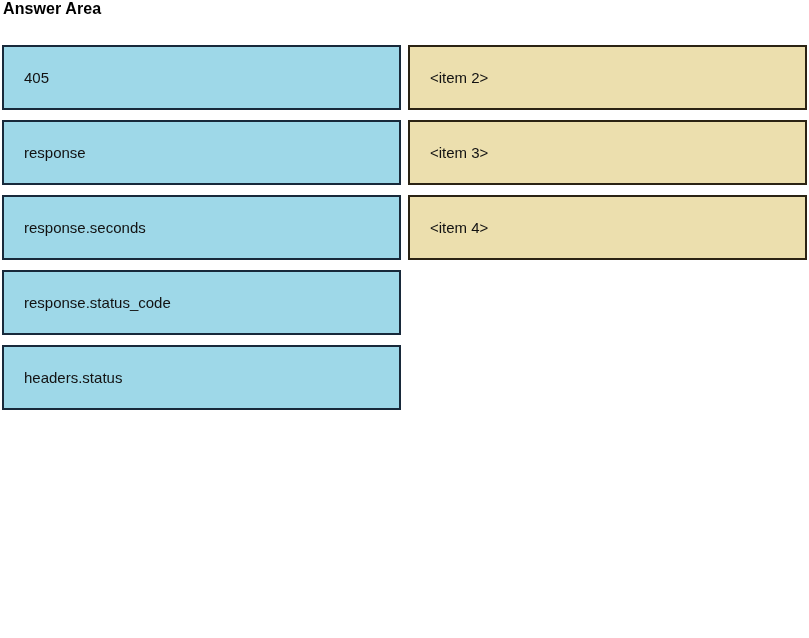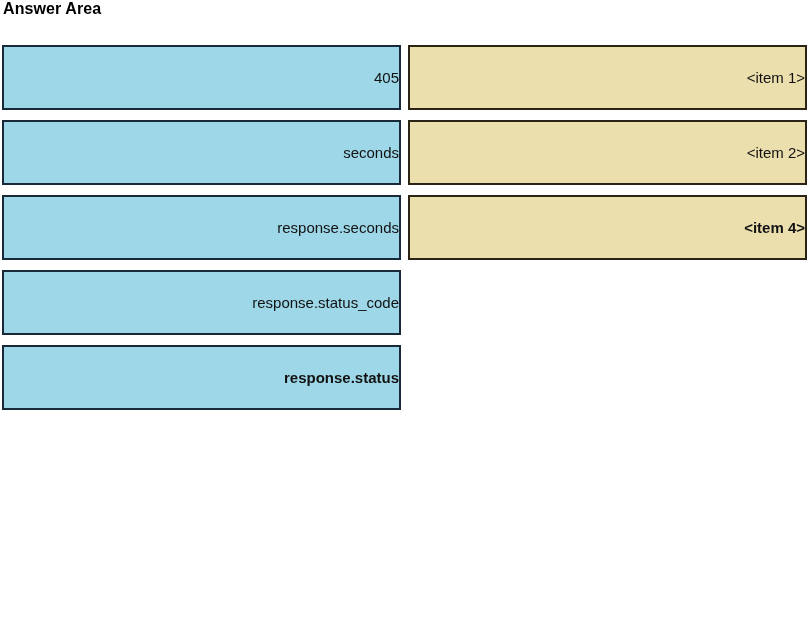--- a/index.html
+++ b/index.html
@@ -43,30 +43,29 @@
     left: 408px;
     width: 399px;
   }
   .opt-box {
     box-sizing: border-box;
     width: 100%;
     height: 65px;
     margin-bottom: 10px;
     display: flex;
     align-items: center;
-    justify-content: flex-end;
+    justify-content: flex-start;
     text-align: center;
     font-size: 15px;
     color: #121212;
     line-height: 18px;
-    padding: 0 0;
+    padding: 0 20px;
   }
   .opt-box:last-child {
     margin-bottom: 11px;
-    font-weight: bold;
   }
   .opt-blue {
     background: #9ed8e8;
     border: 2px solid #18293a;
   }
   .opt-tan {
     background: #ecdfae;
     border: 2px solid #2b2313;
   }
   .opt-label {
@@ -83,48 +82,48 @@
 
   <div class="column column-left">
 
     <div class="opt-box opt-blue">
       <span class="opt-label">405</span>
     </div>
 
 
 
     <div class="opt-box opt-blue">
-      <span class="opt-label">seconds</span>
+      <span class="opt-label">response</span>
     </div>
 
 
     <div class="opt-box opt-blue">
       <span class="opt-label">response.seconds</span>
     </div>
 
     <div class="opt-box opt-blue">
       <span class="opt-label">response.status_code</span>
     </div>
 
     <div class="opt-box opt-blue">
-      <span class="opt-label">response.status</span>
+      <span class="opt-label">headers.status</span>
     </div>
 
   </div>
 
   <div class="column column-right">
 
-    <div class="opt-box opt-tan">
-      <span class="opt-label">&lt;item 1&gt;</span>
-    </div>
 
     <div class="opt-box opt-tan">
       <span class="opt-label">&lt;item 2&gt;</span>
     </div>
 
+    <div class="opt-box opt-tan">
+      <span class="opt-label">&lt;item 3&gt;</span>
+    </div>
 
     <div class="opt-box opt-tan">
       <span class="opt-label">&lt;item 4&gt;</span>
     </div>
 
   </div>
 
 </div>
 
 </body></html>

